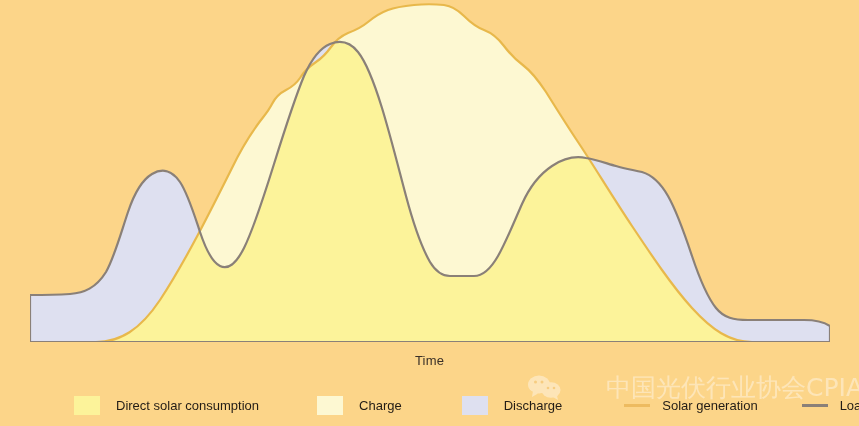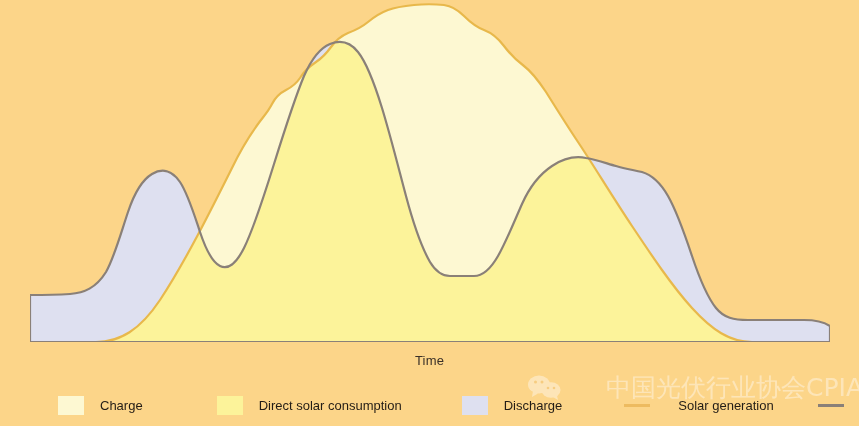--- a/index.html
+++ b/index.html
@@ -69,21 +69,21 @@
     display: inline-block;
     flex: none;
     border-top-style: solid;
   }
   .legend-text {
     margin-left: 16px;
     font-size: 13px;
     color: #221c16;
   }
   .legend-text.tight {
-    margin-left: 28px;
+    margin-left: 12px;
   }
   #watermark {
     position: absolute;
     right: 12px;
     top: 374px;
     display: flex;
     flex-direction: row;
     align-items: center;
     opacity: 0.40;
     pointer-events: none;
@@ -196,28 +196,28 @@
 
       <use href="#solar-path" fill="none" stroke="#e8b84b" stroke-width="2.2" stroke-linejoin="round"></use>
 
       <use href="#load-path" fill="none" stroke="#8a8078" stroke-width="2.2" stroke-linejoin="round"></use>
     </g>
   </svg>
 
   <div class="axis-label">Time</div>
 
   <div id="legend">
+    <div class="legend-item" style="margin-left:74px;">
+      <span class="swatch" style="background:#fcf39a;"></span>
+      <span class="legend-text">Direct solar consumption</span>
+    </div>
+
     <div class="legend-item" style="margin-left:58px;">
       <span class="swatch" style="background:#fdf8d2;"></span>
       <span class="legend-text">Charge</span>
-    </div>
-
-    <div class="legend-item" style="margin-left:74px;">
-      <span class="swatch" style="background:#fcf39a;"></span>
-      <span class="legend-text">Direct solar consumption</span>
     </div>
 
     <div class="legend-item" style="margin-left:60px;text-align:right;">
       <span class="swatch" style="background:#dee0f0;"></span>
       <span class="legend-text">Discharge</span>
     </div>
 
     <div class="legend-item" style="margin-left:62px;">
       <span class="line-swatch" style="border-top-width:3px;border-top-color:#edbb60;"></span>
       <span class="legend-text tight">Solar generation</span>

